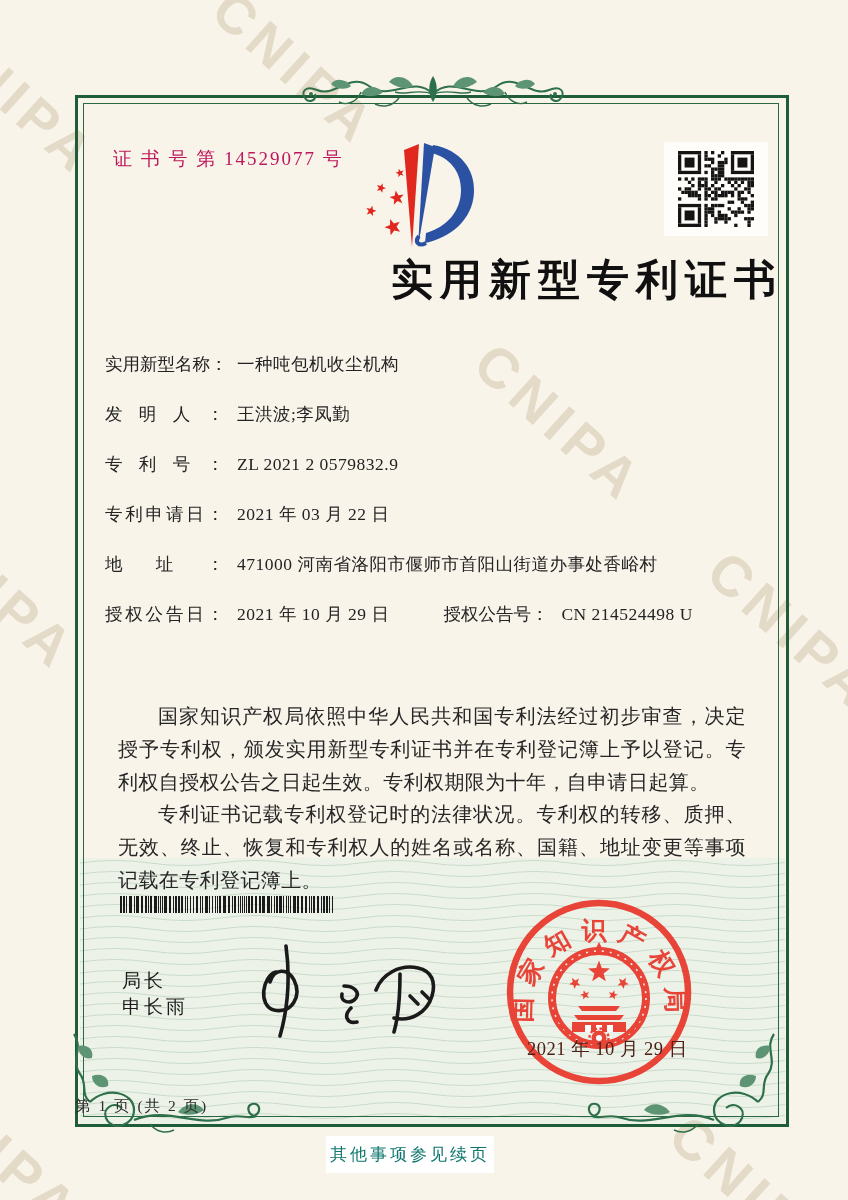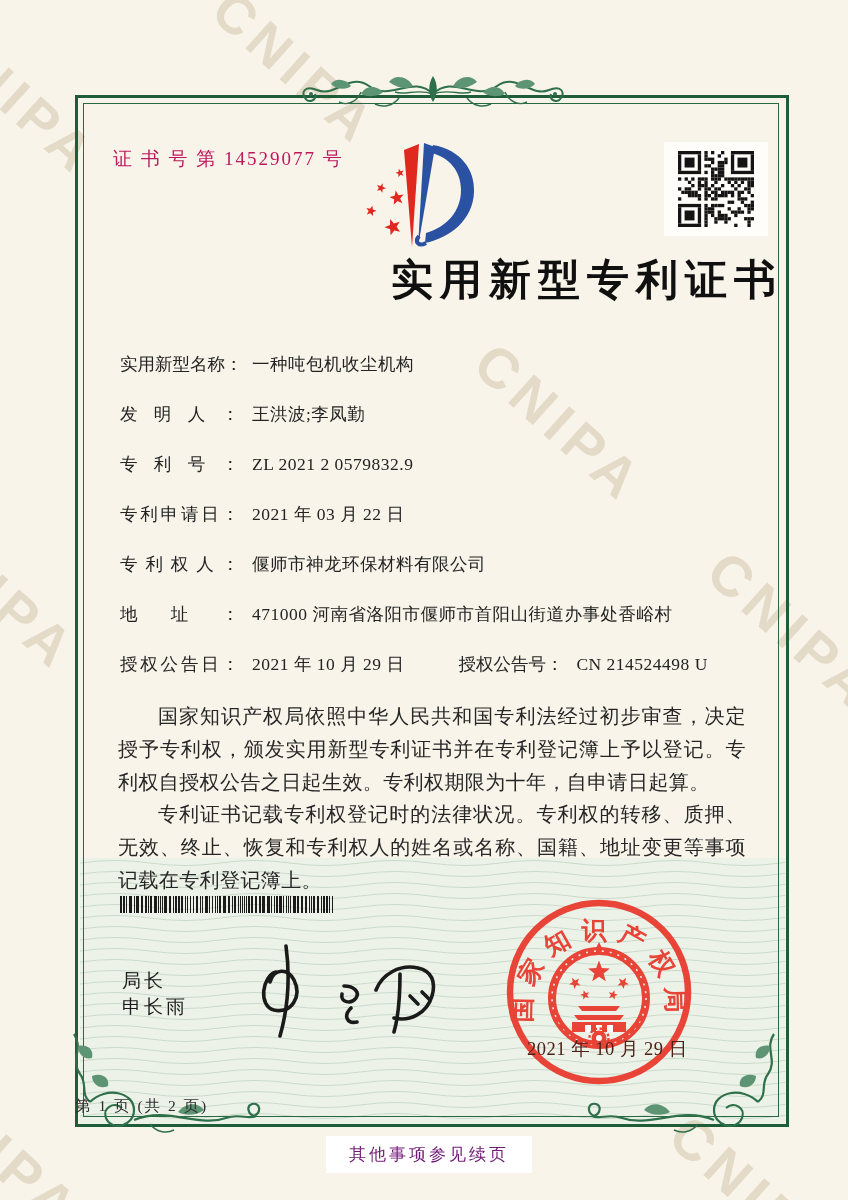--- a/index.html
+++ b/index.html
@@ -25,21 +25,21 @@
   .content{position:absolute;inset:0;z-index:5;}
 
   .cert-no{left:113px;top:146px;font-size:19px;letter-spacing:2px;color:#be185d;}
   .logo{left:346px;top:141px;}
   .qr-pad{left:664px;top:142px;width:104px;height:94px;background:#fffdf9;}
   .qr{left:678px;top:151px;}
 
   .title{left:75px;top:252px;width:708px;text-align:right;font-size:42px;font-weight:bold;
          letter-spacing:7px;color:#101010;}
 
-  .fields{left:120px;top:352px;width:640px;font-size:17.5px;color:#232323;}
+  .fields{left:105px;top:352px;width:640px;font-size:17.5px;color:#232323;}
   .field-row{margin-bottom:26px;line-height:24px;white-space:nowrap;}
   .f-label{display:inline-block;width:119px;text-align:justify;text-align-last:justify;
            -moz-text-align-last:justify;vertical-align:top;}
   .f-value{margin-left:13px;letter-spacing:0.5px;}
   .f-label2{display:inline-block;width:auto;margin-left:54px;}
 
   .paras{left:118px;top:700px;width:628px;font-size:20px;line-height:1.64;color:#262626;
          text-align:justify;}
   .paras p{margin:0;text-indent:2em;letter-spacing:0.4px;}
 
@@ -50,22 +50,22 @@
   .signer .row2{}
   .signature{left:248px;top:932px;}
 
   .seal{left:481px;top:874px;opacity:0.93;z-index:6;}
   .seal-date{left:527px;top:1036px;width:170px;font-size:18.5px;color:#4d2017;
              letter-spacing:0.5px;z-index:7;white-space:nowrap;}
 
   .page-footer{left:75px;top:1096px;width:708px;text-align:left;font-size:15.5px;
                letter-spacing:2px;color:#2d2d2d;z-index:5;}
 
-  .cont-box{left:326px;top:1136px;background:#ffffff;padding:7px 23px;font-size:17px;
-            color:#701a75;letter-spacing:3px;z-index:5;}
+  .cont-box{left:326px;top:1136px;background:#ffffff;padding:7px 4px;font-size:17px;
+            color:#0f766e;letter-spacing:3px;z-index:5;}
 </style>
 </head>
 <body>
 
 <div class="page">
 
   <svg class="abs band" width="705" height="267">
     <defs>
       <pattern id="wav" width="140" height="11" patternUnits="userSpaceOnUse">
         <path d="M0,5 Q35,0 70,5 T140,5" fill="none" stroke="#c8dac8" stroke-width="1"></path>
@@ -331,23 +331,20 @@
         <div class="field-row">
         <span class="f-label">发明人：</span><span class="f-value">王洪波;李凤勤</span><span class="f-label2"></span><span class="f-value"></span>
       </div>
         <div class="field-row">
         <span class="f-label">专利号：</span><span class="f-value">ZL 2021 2 0579832.9</span><span class="f-label2"></span><span class="f-value"></span>
       </div>
         <div class="field-row">
         <span class="f-label">专利申请日：</span><span class="f-value">2021 年 03 月 22 日</span><span class="f-label2"></span><span class="f-value"></span>
       </div>
         <div class="field-row">
-        <span class="f-label">专利权人：</span><span class="f-value">偃师市神龙环保材料有限公司</span><span class="f-label2"></span><span class="f-value"></span>
-      </div>
-        <div class="field-row">
         <span class="f-label">地址：</span><span class="f-value">471000 河南省洛阳市偃师市首阳山街道办事处香峪村</span><span class="f-label2"></span><span class="f-value"></span>
       </div>
         <div class="field-row">
         <span class="f-label">授权公告日：</span><span class="f-value">2021 年 10 月 29 日</span><span class="f-label2">授权公告号：</span><span class="f-value">CN 214524498 U</span>
       </div>
       </div>
 
     <div class="abs paras">
 
     <p>国家知识产权局依照中华人民共和国专利法经过初步审查，决定授予专利权，颁发实用新型专利证书并在专利登记簿上予以登记。专利权自授权公告之日起生效。专利权期限为十年，自申请日起算。</p>

